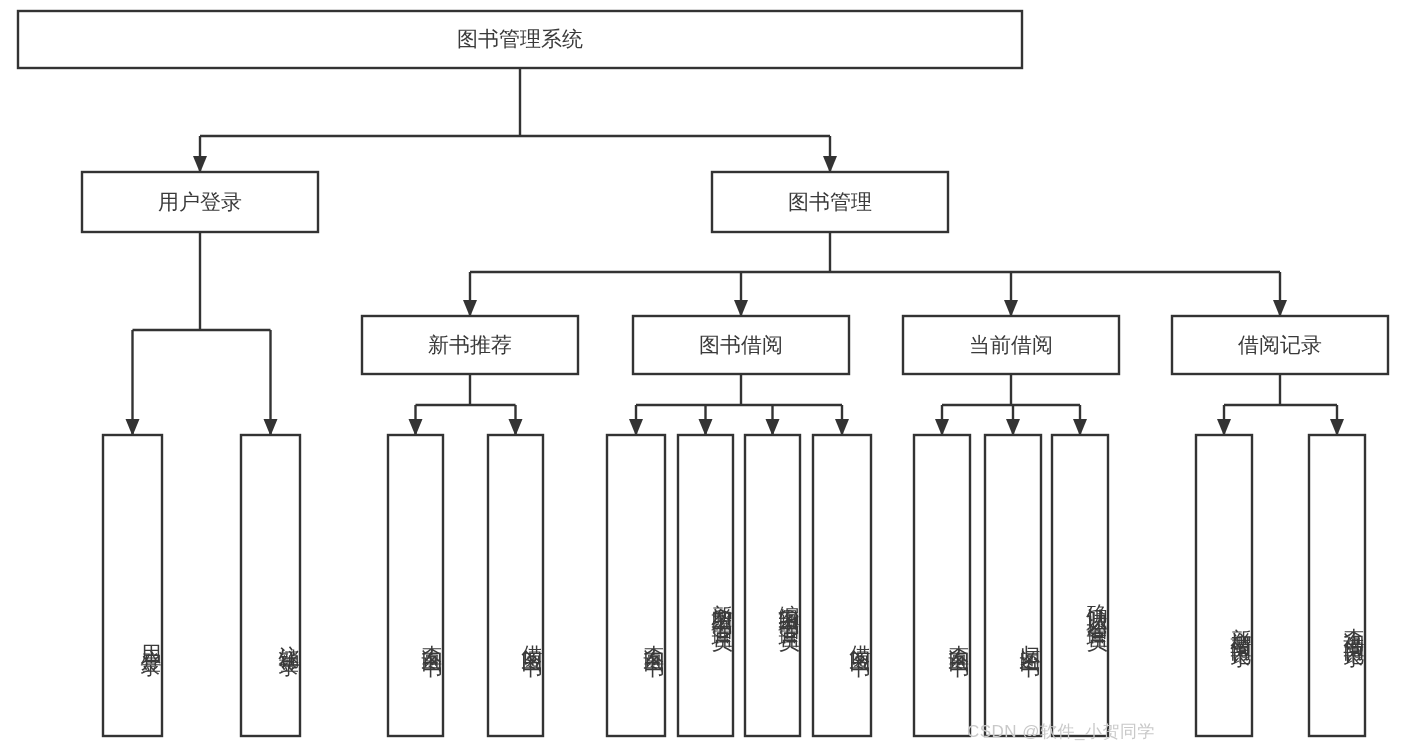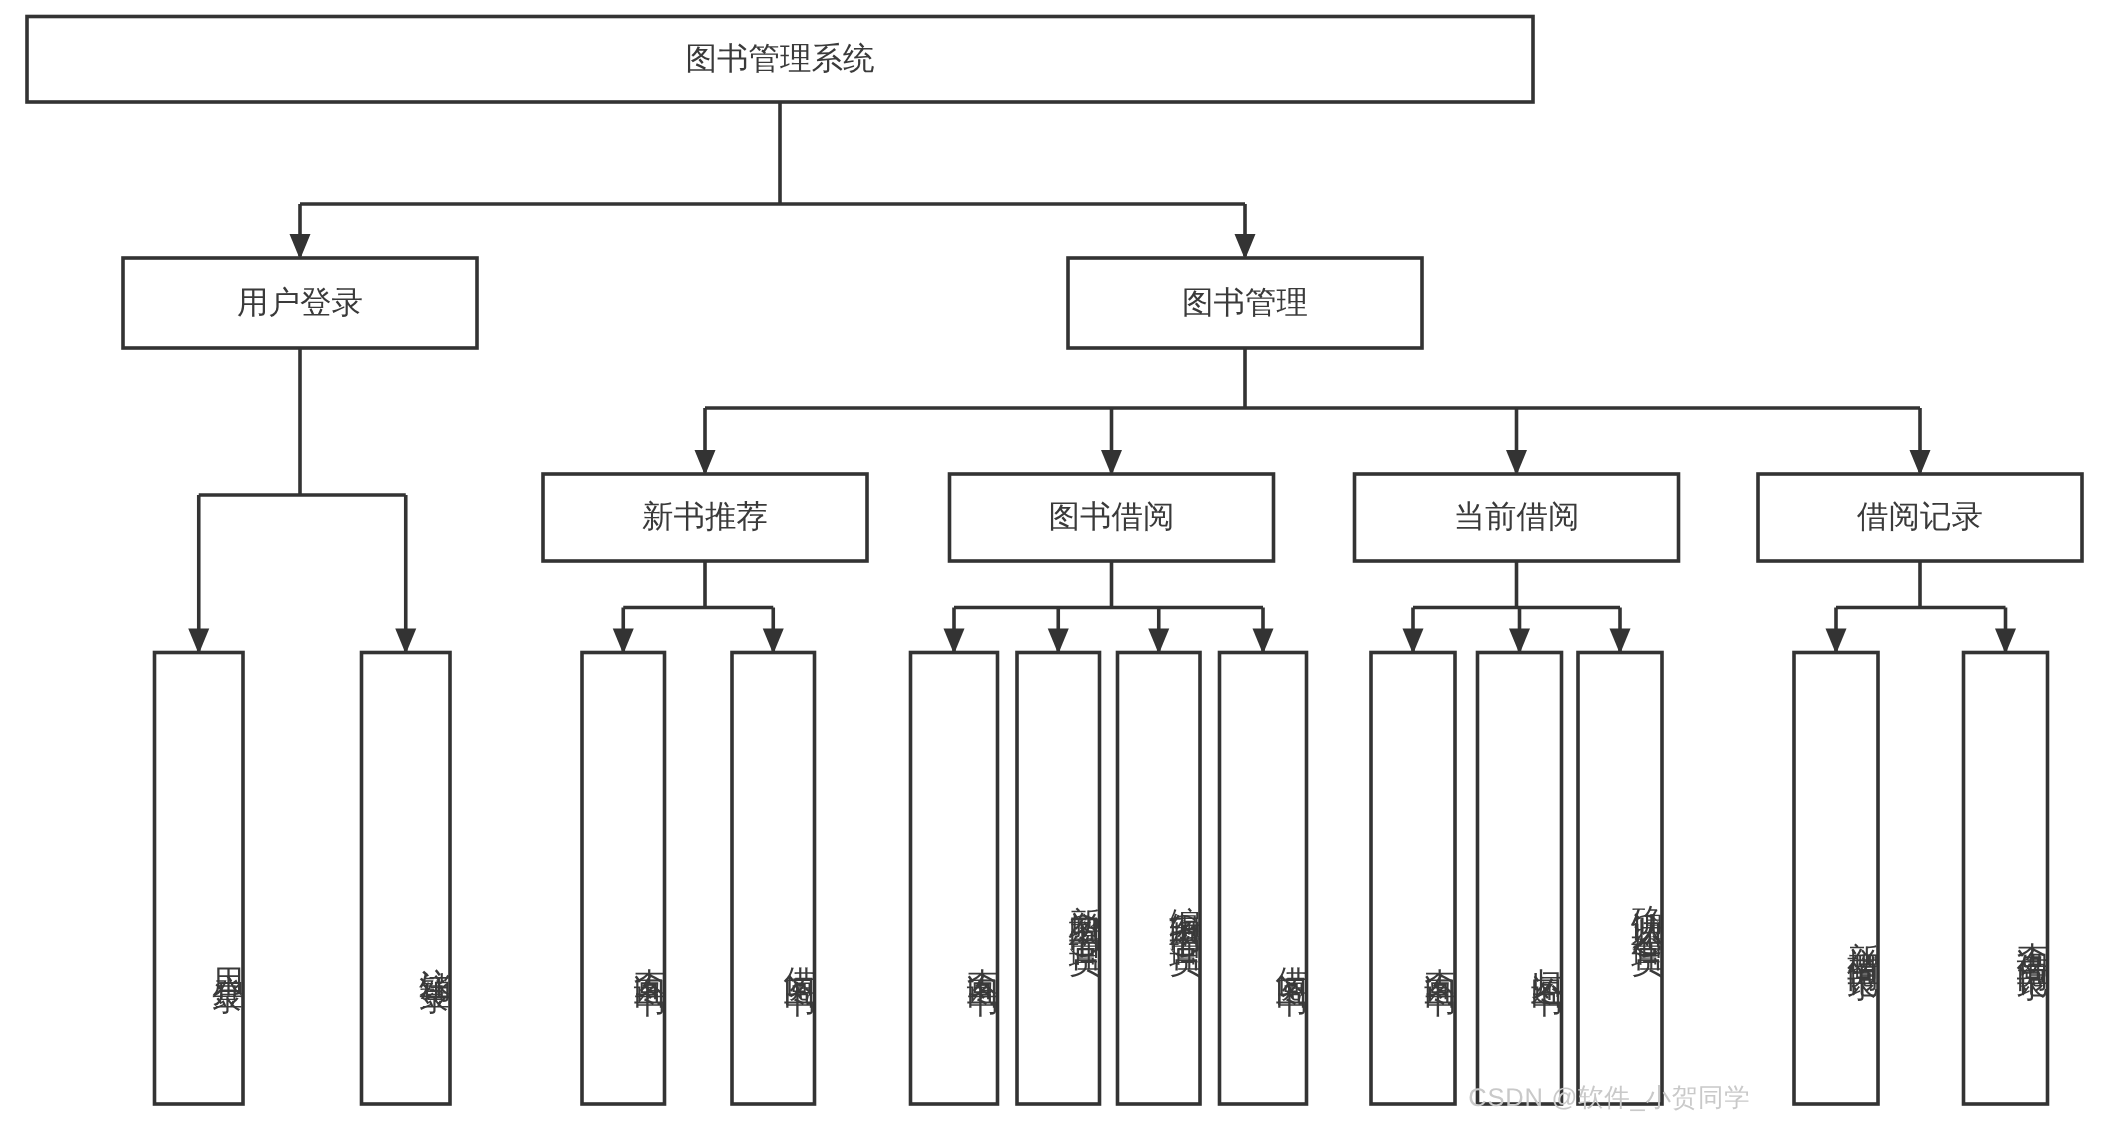--- a/index.html
+++ b/index.html
@@ -40,21 +40,21 @@
     font-size:21px;
     line-height:1.0;
     letter-spacing:4px;
     display:flex;
     align-items:flex-start;
     justify-content:center;
     pointer-events:none;
   }
   .watermark{
     position:absolute;
-    right:8px;
+    right:20px;
     bottom:4px;
     color:#c9c9c9;
     font-size:17px;
     font-family:"Liberation Sans","DejaVu Sans",sans-serif;
     letter-spacing:0.5px;
     user-select:none;
   }
 </style>
 </head>
 <body>

